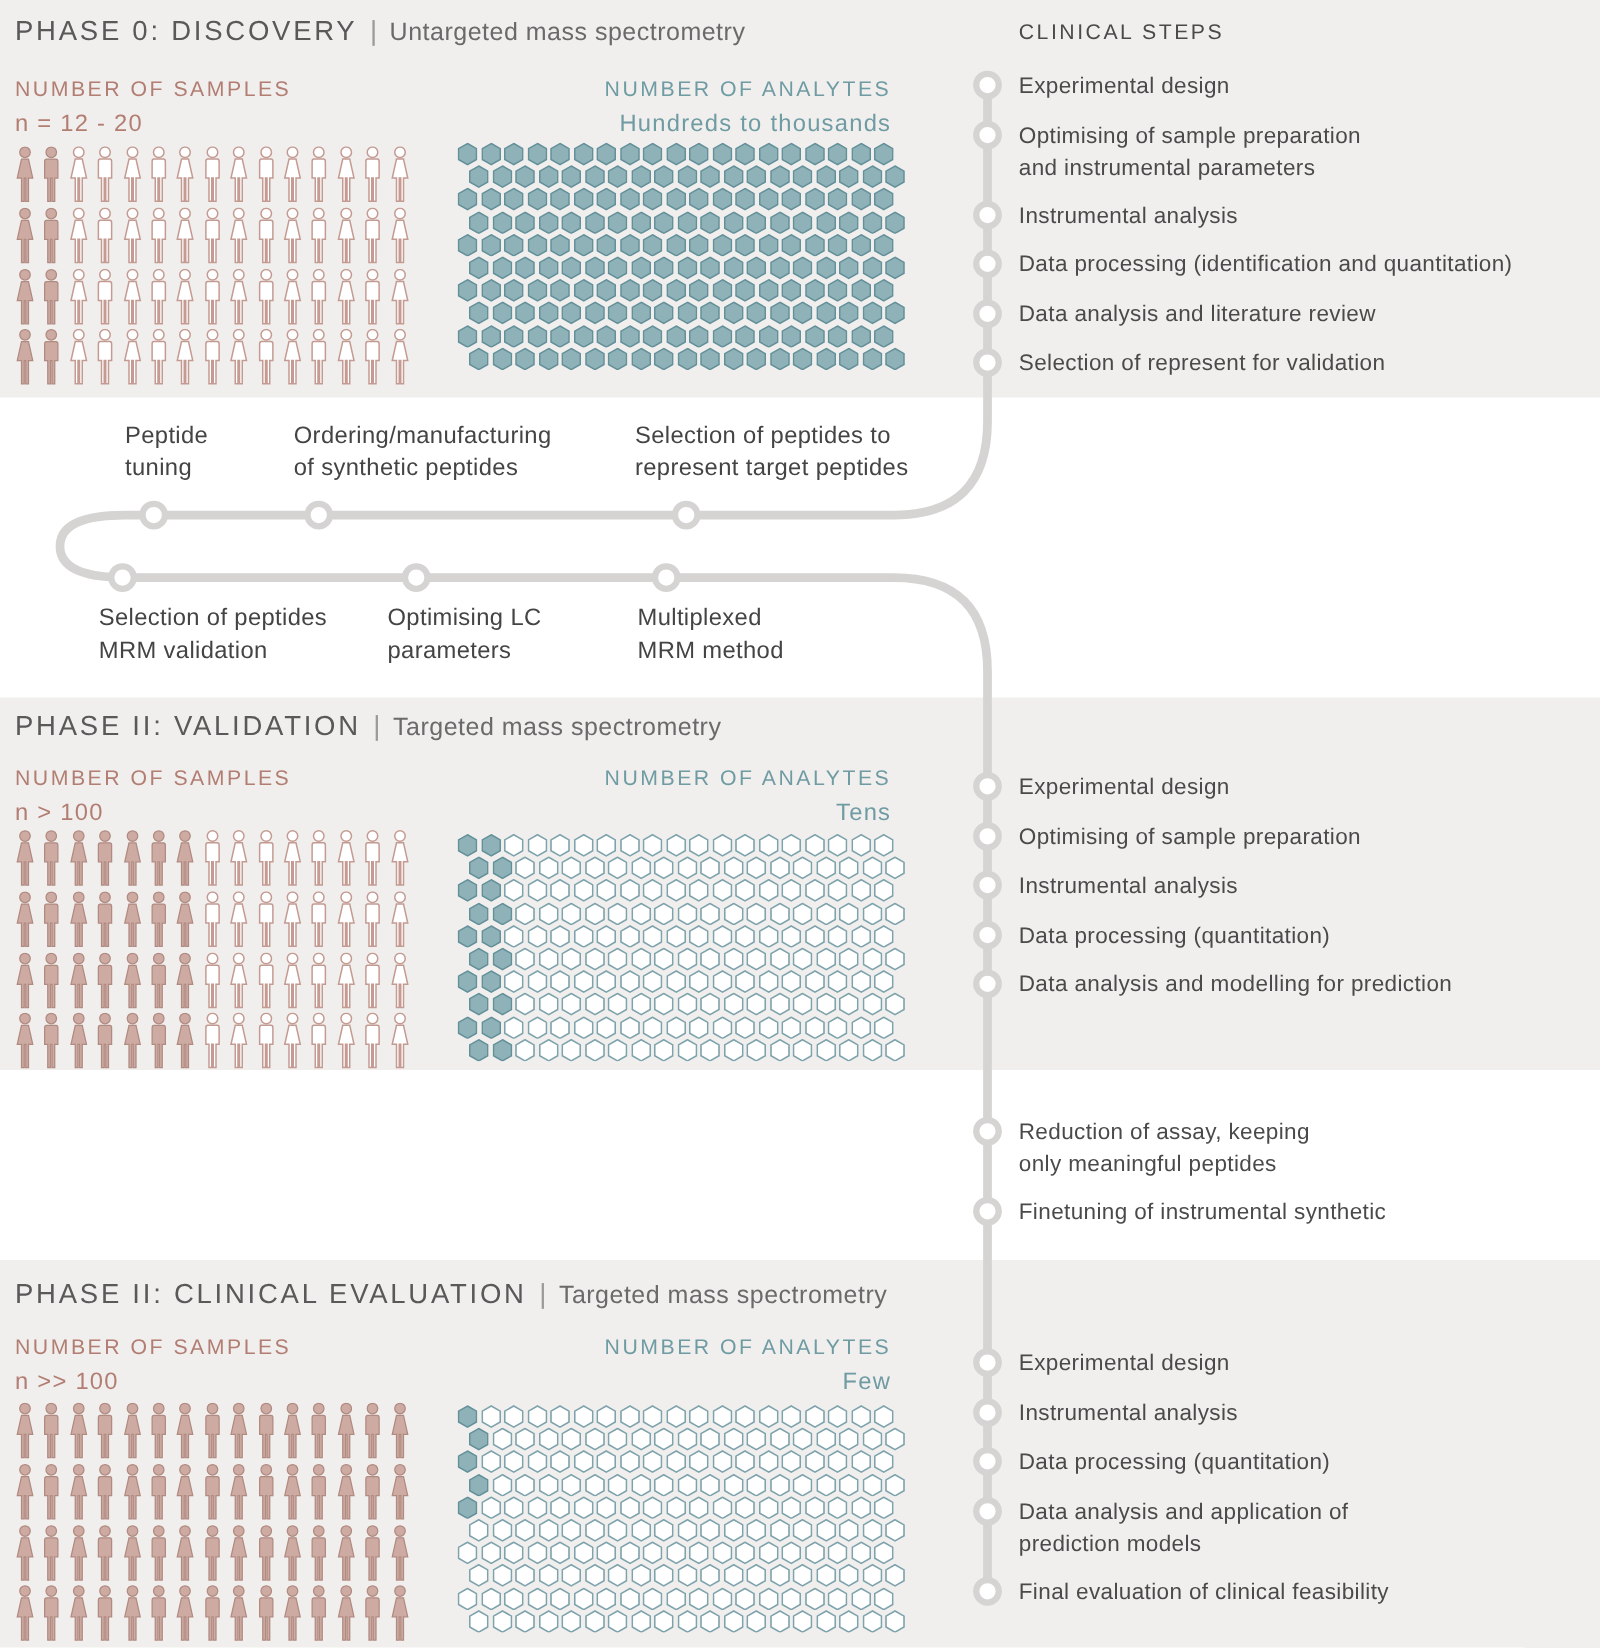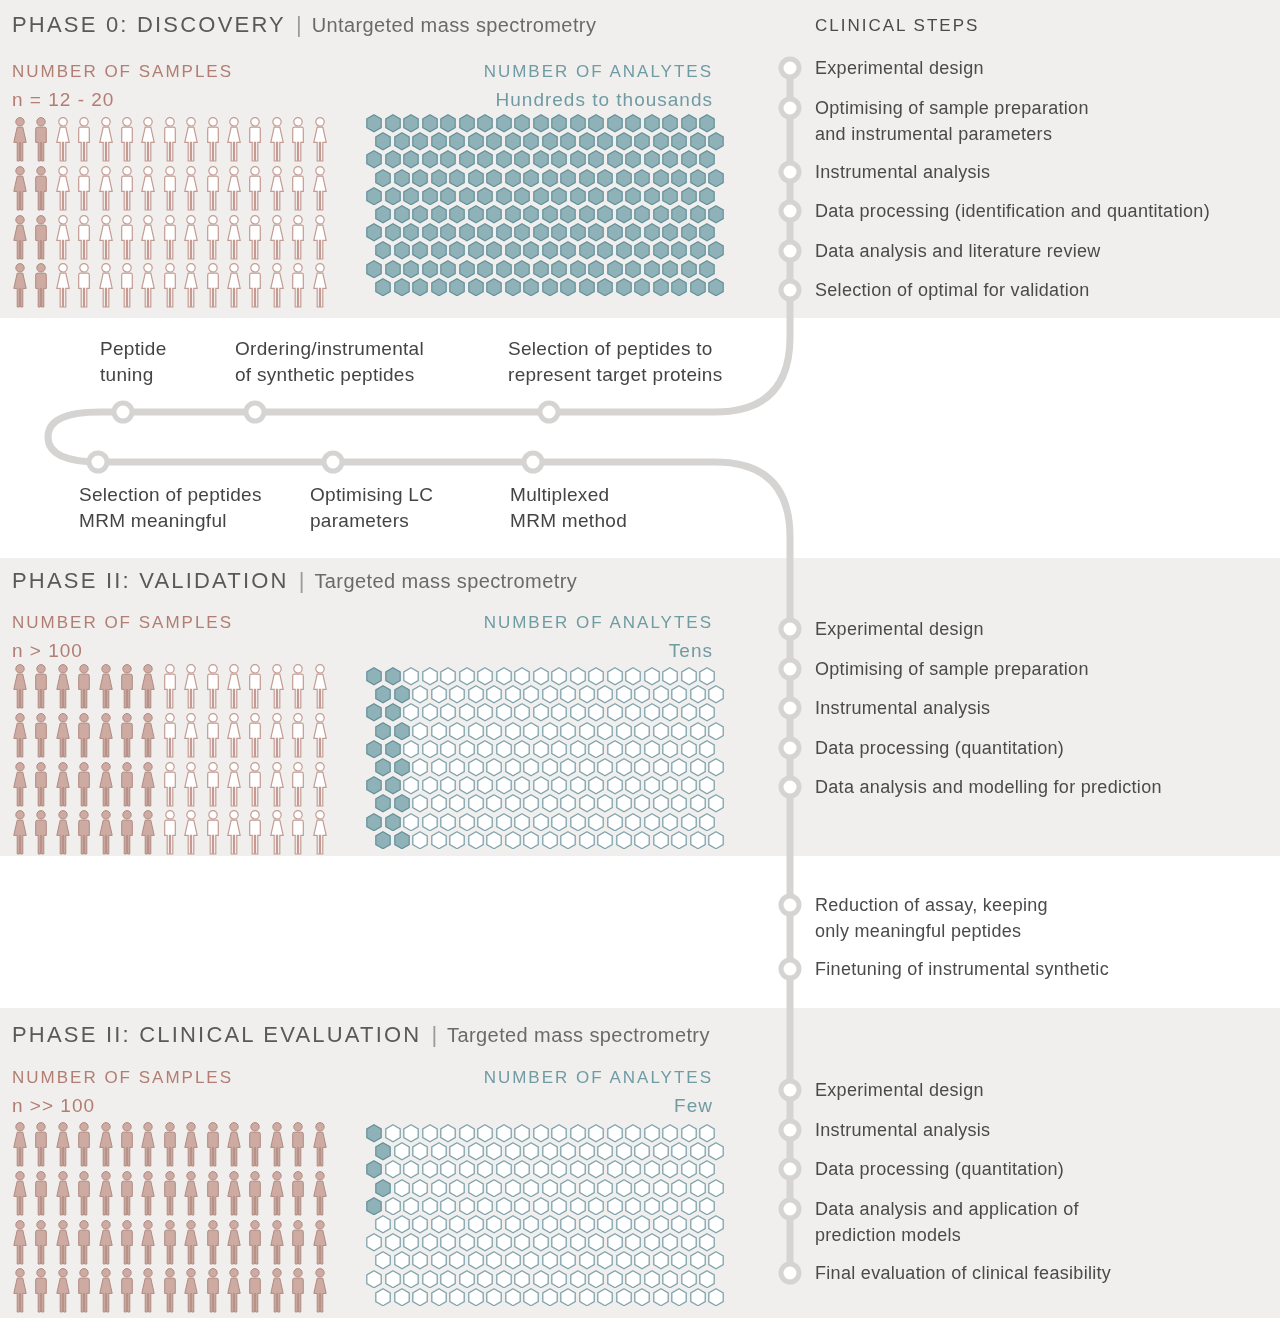--- a/index.html
+++ b/index.html
@@ -4068,21 +4068,21 @@
     <div class="step-label" style="top:55px">Experimental design</div>
     <div class="node" style="left:790px;top:107.5px"></div>
     <div class="step-label" style="top:94.5px">Optimising of sample preparation<br>and instrumental parameters</div>
     <div class="node" style="left:790px;top:171.5px"></div>
     <div class="step-label" style="top:158.5px">Instrumental analysis</div>
     <div class="node" style="left:790px;top:211px"></div>
     <div class="step-label" style="top:198px">Data processing (identification and quantitation)</div>
     <div class="node" style="left:790px;top:250.5px"></div>
     <div class="step-label" style="top:237.5px">Data analysis and literature review</div>
     <div class="node" style="left:790px;top:290px"></div>
-    <div class="step-label" style="top:277px">Selection of optimal for validation</div>
+    <div class="step-label" style="top:277px">Selection of represent for validation</div>
     <div class="node" style="left:790px;top:629px"></div>
     <div class="step-label" style="top:616px">Experimental design</div>
     <div class="node" style="left:790px;top:668.5px"></div>
     <div class="step-label" style="top:655.5px">Optimising of sample preparation</div>
     <div class="node" style="left:790px;top:708px"></div>
     <div class="step-label" style="top:695px">Instrumental analysis</div>
     <div class="node" style="left:790px;top:747.5px"></div>
     <div class="step-label" style="top:734.5px">Data processing (quantitation)</div>
     <div class="node" style="left:790px;top:787px"></div>
     <div class="step-label" style="top:774px">Data analysis and modelling for prediction</div>
@@ -4107,30 +4107,30 @@
 <div class="node" style="left:549px;top:412px"></div>
 <div class="node" style="left:98px;top:462px"></div>
 <div class="node" style="left:333px;top:462px"></div>
 <div class="node" style="left:533px;top:462px"></div>
 
 <div class="loop-label" style="left:100px;top:336px">
   <span>Peptide</span><br>
   <span>tuning</span>
 </div>
 <div class="loop-label" style="left:235px;top:336px">
-  <span>Ordering/instrumental</span><br>
+  <span>Ordering/manufacturing</span><br>
   <span>of synthetic peptides</span>
 </div>
 <div class="loop-label" style="left:508px;top:336px">
   <span>Selection of peptides to</span><br>
-  <span>represent target proteins</span>
+  <span>represent target peptides</span>
 </div>
 <div class="loop-label" style="left:79px;top:482px">
   <span>Selection of peptides</span><br>
-  <span>MRM meaningful</span>
+  <span>MRM validation</span>
 </div>
 <div class="loop-label" style="left:310px;top:482px">
   <span>Optimising LC</span><br>
   <span>parameters</span>
 </div>
 <div class="loop-label" style="left:510px;top:482px">
   <span>Multiplexed</span><br>
   <span>MRM method</span>
 </div>
 

